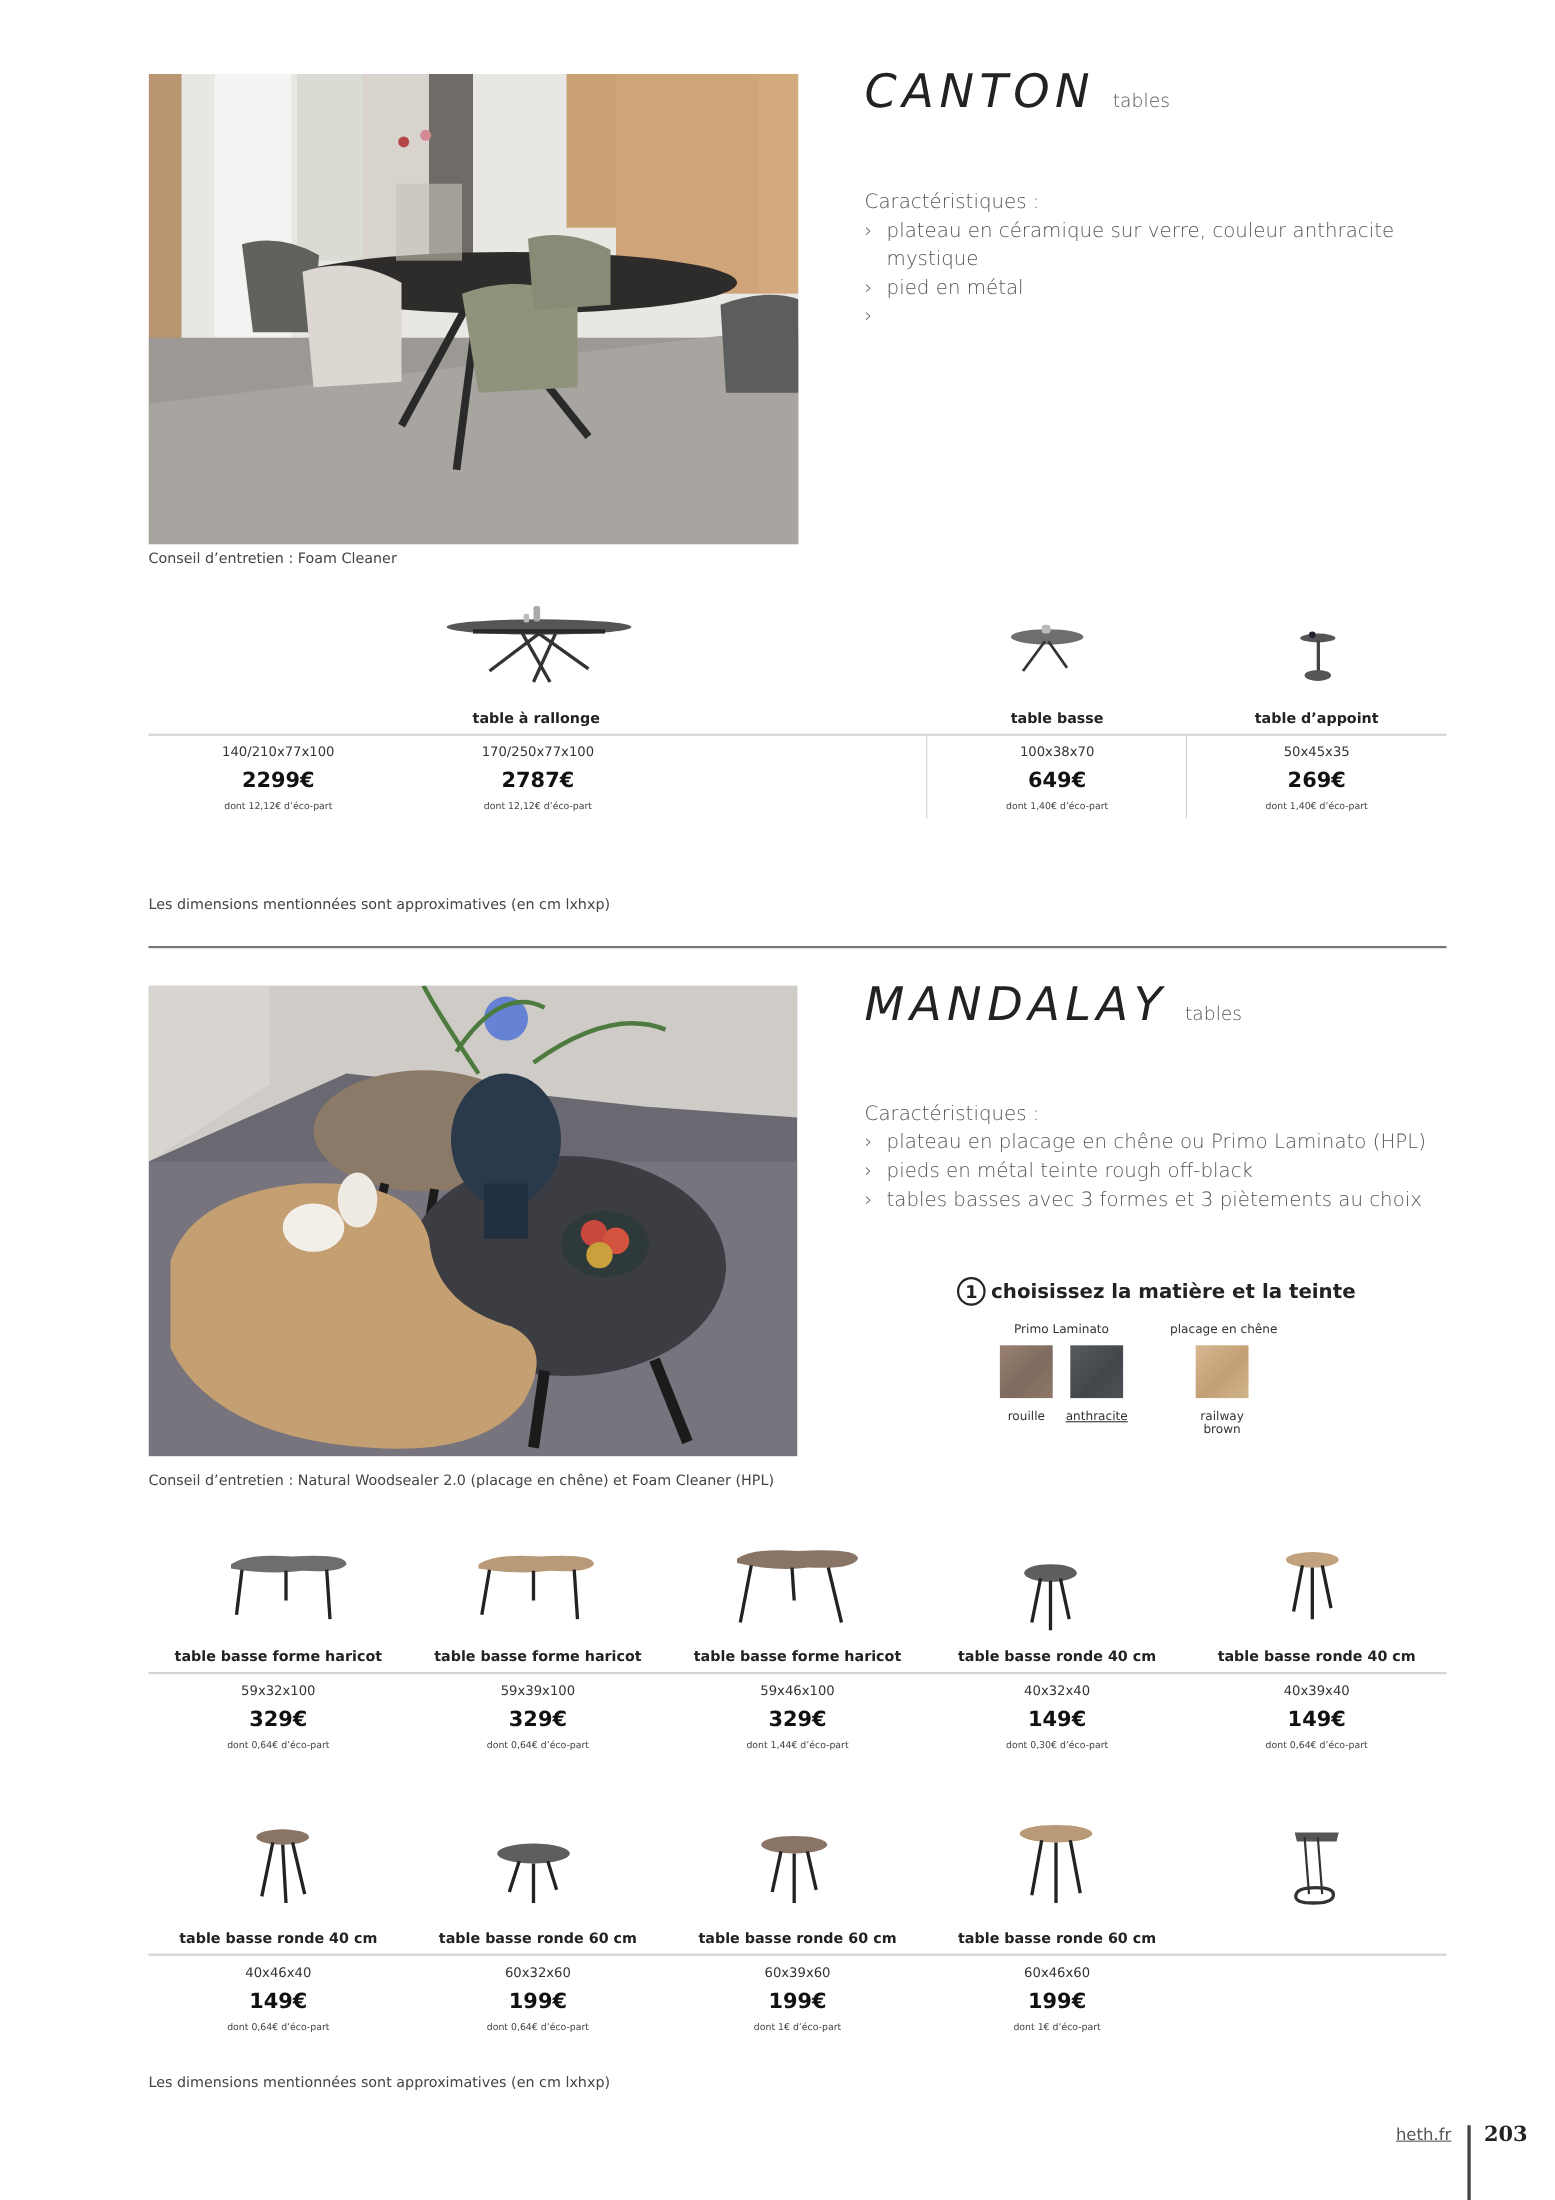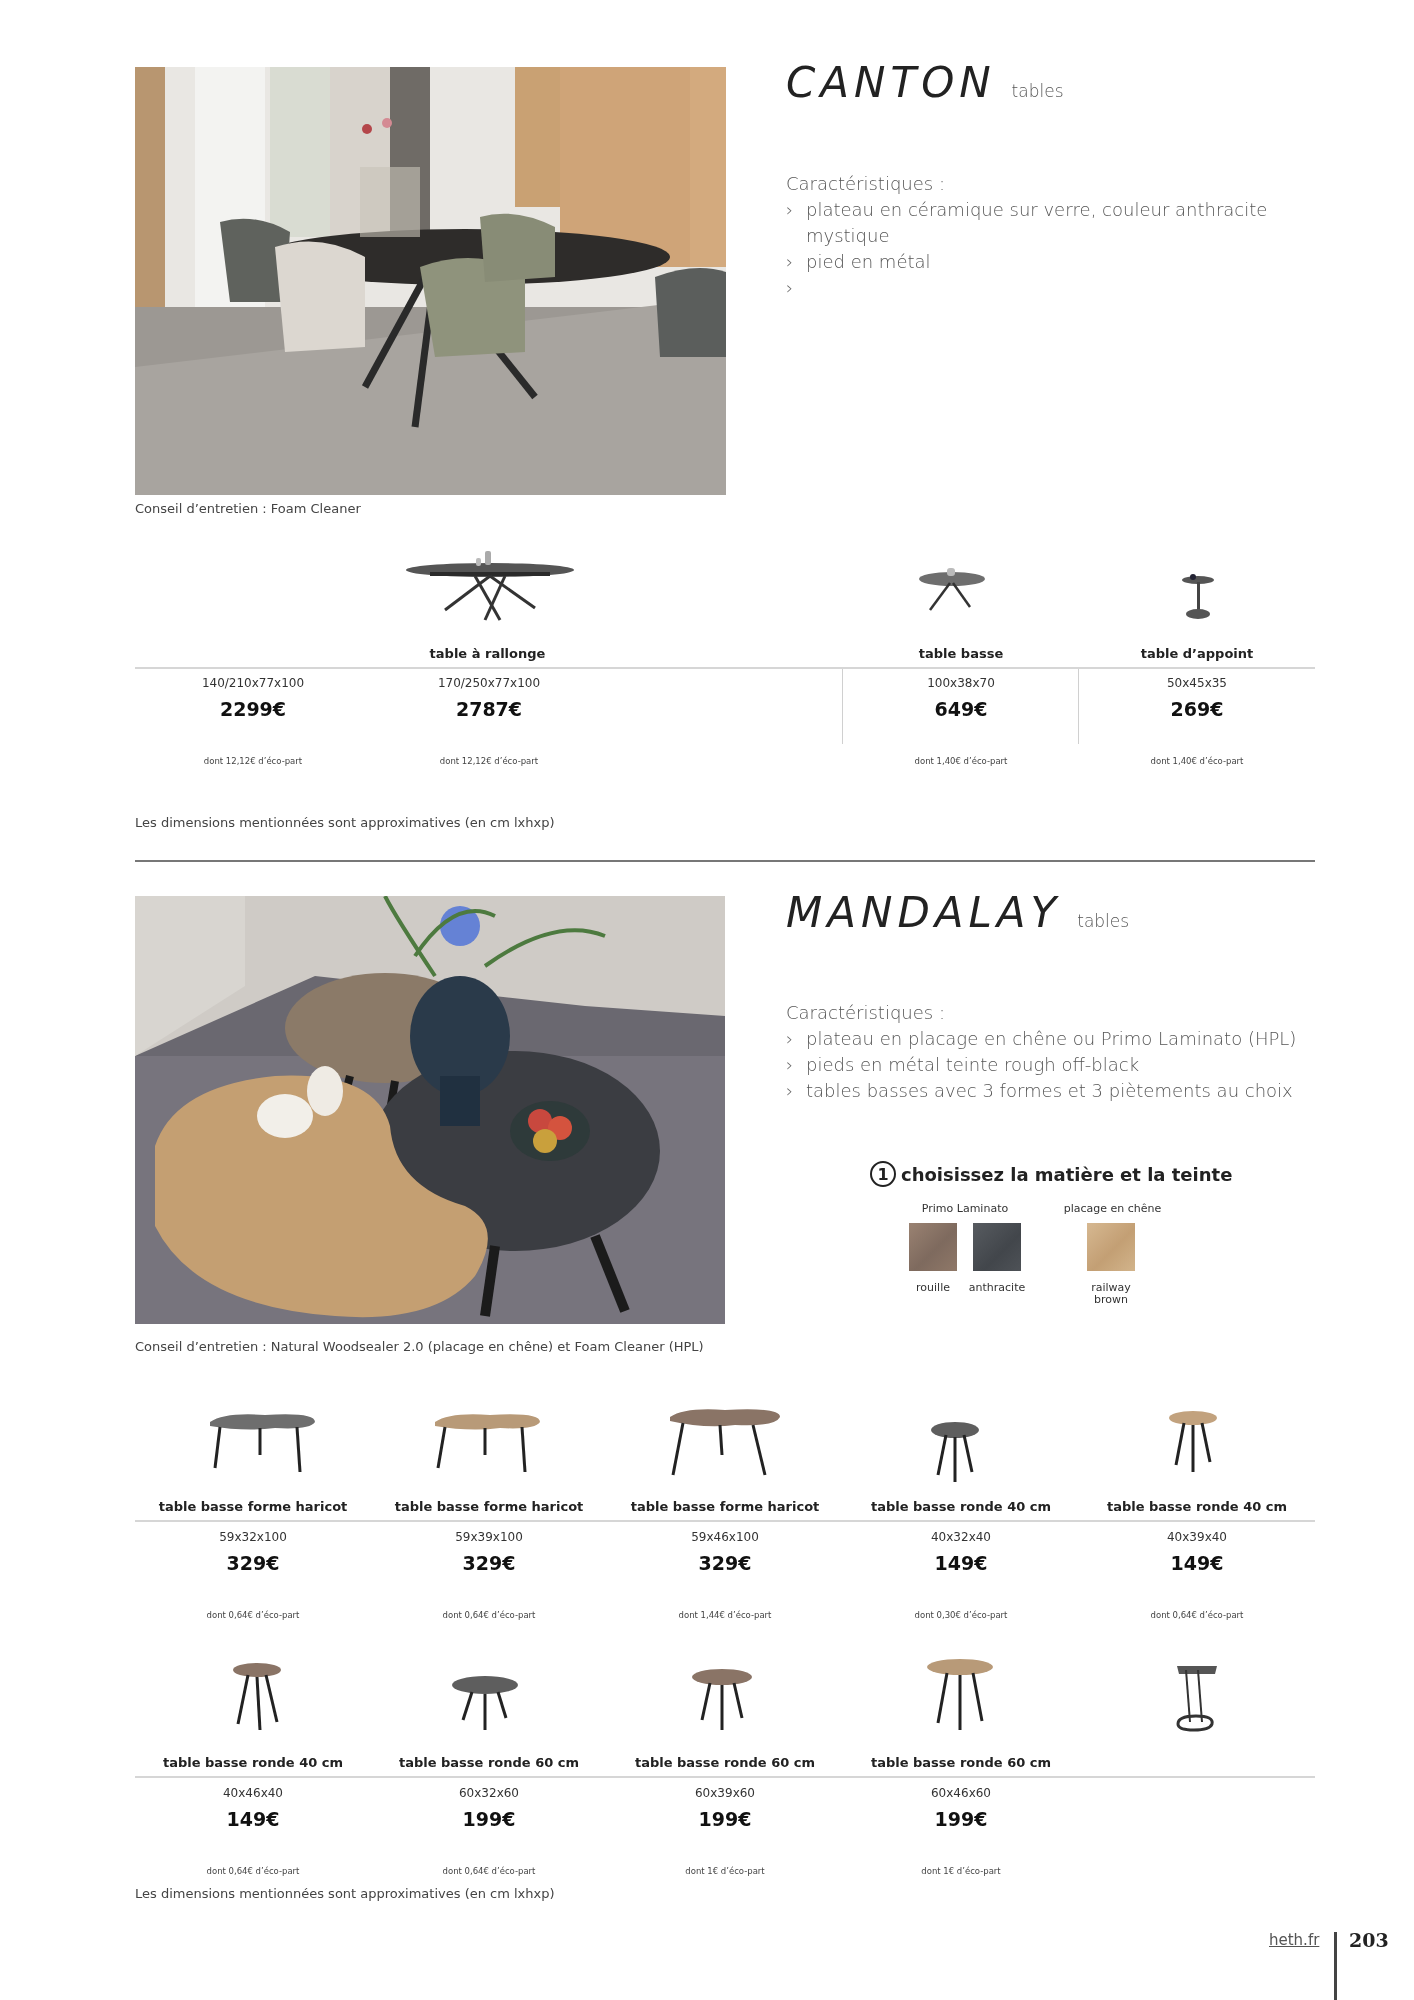--- a/index.html
+++ b/index.html
@@ -22,21 +22,21 @@
   .features ul { list-style: none; }
   .features li { position: relative; padding-left: 20px; }
   .features li .chev { position: absolute; left: 0; top: 0; color: #666; }
 
   .care { position: absolute; font-size: 13px; color: #444; }
   .footnote { position: absolute; font-size: 13px; color: #444; }
   .prod-cell { position: absolute; text-align: center; }
   .prod-name { position: absolute; left: 0; right: 0; font-weight: bold; font-size: 13px; color: #222; text-align: center; }
   .prod-dim { position: absolute; left: 0; right: 0; font-size: 12px; color: #333; text-align: center; }
   .prod-price { position: absolute; left: 0; right: 0; font-size: 19px; font-weight: bold; color: #111; text-align: center; }
-  .prod-eco { position: absolute; left: 0; right: 0; font-size: 8.5px; color: #444; text-align: center; margin-top: 28px; }
+  .prod-eco { position: absolute; left: 0; right: 0; font-size: 8.5px; color: #444; text-align: center; }
   .hline { position: absolute; height: 2px; background: #d6d6d6; }
   .vline { position: absolute; width: 1px; background: #d0d0d0; }
 
   .section-sep { position: absolute; left: 135px; width: 1180px; height: 2px; background: #777; }
 
   
   .chooser-title { position: absolute; display: flex; align-items: center; font-weight: bold; font-size: 18px; color: #222; }
   .step-circle { width: 26px; height: 26px; border: 2px solid #222; border-radius: 50%; display: inline-flex; align-items: center; justify-content: center; font-size: 16px; margin-right: 5px; }
   .mat-group-label { position: absolute; font-size: 11px; color: #333; text-align: center; }
   .swatch { position: absolute; width: 48px; height: 48px; }
@@ -201,21 +201,21 @@
   <span>choisissez la matière et la teinte</span>
 </div>
 <div class="mat-group-label" style="left:905px; top:1202px; width:120px;">Primo Laminato</div>
 <div class="mat-group-label" style="left:1055px; top:1202px; width:115px;text-align:center;">placage en chêne</div>
 
 <div class="swatch" style="left:909px; top:1223px; background: linear-gradient(135deg,#9a8272 0%,#7e6a5e 55%,#8f7868 100%);"></div>
 <div class="swatch" style="left:973px; top:1223px; background: linear-gradient(135deg,#575b60 0%,#42464b 60%,#4e5257 100%);"></div>
 <div class="swatch" style="left:1087px; top:1223px; background: linear-gradient(135deg,#d6b891 0%,#c39f74 55%,#d2b48b 100%);"></div>
 
 <div class="swatch-label" style="left:900px; top:1282px; width:66px;">rouille</div>
-<div class="swatch-label" style="left:964px; top:1282px; width:66px;">anthracite</div>
+<div class="swatch-label" style="left:964px; top:1282px; width:66px;text-decoration:underline;">anthracite</div>
 <div class="swatch-label" style="left:1081px; top:1282px; width:60px;">railway brown</div>
 
 <div class="care" style="left:135px; top:1339px;">Conseil d’entretien : Natural Woodsealer 2.0 (placage en chêne) et Foam Cleaner (HPL)</div>
 
 <div class="abs" style="left:205px; top:1410px; width:115px; height:65px;">
   <svg viewBox="0 0 115 65" width="115" height="65">
       <path d="M5,12 Q20,2 60,5 Q110,2 110,12 Q105,20 70,18 Q40,22 5,16 Z" fill="#6e6e6e"></path>
       <line x1="15" y1="17" x2="10" y2="58" stroke="#222" stroke-width="3"></line>
       <line x1="55" y1="18" x2="55" y2="45" stroke="#222" stroke-width="3"></line>
       <line x1="92" y1="17" x2="95" y2="62" stroke="#222" stroke-width="3"></line>

